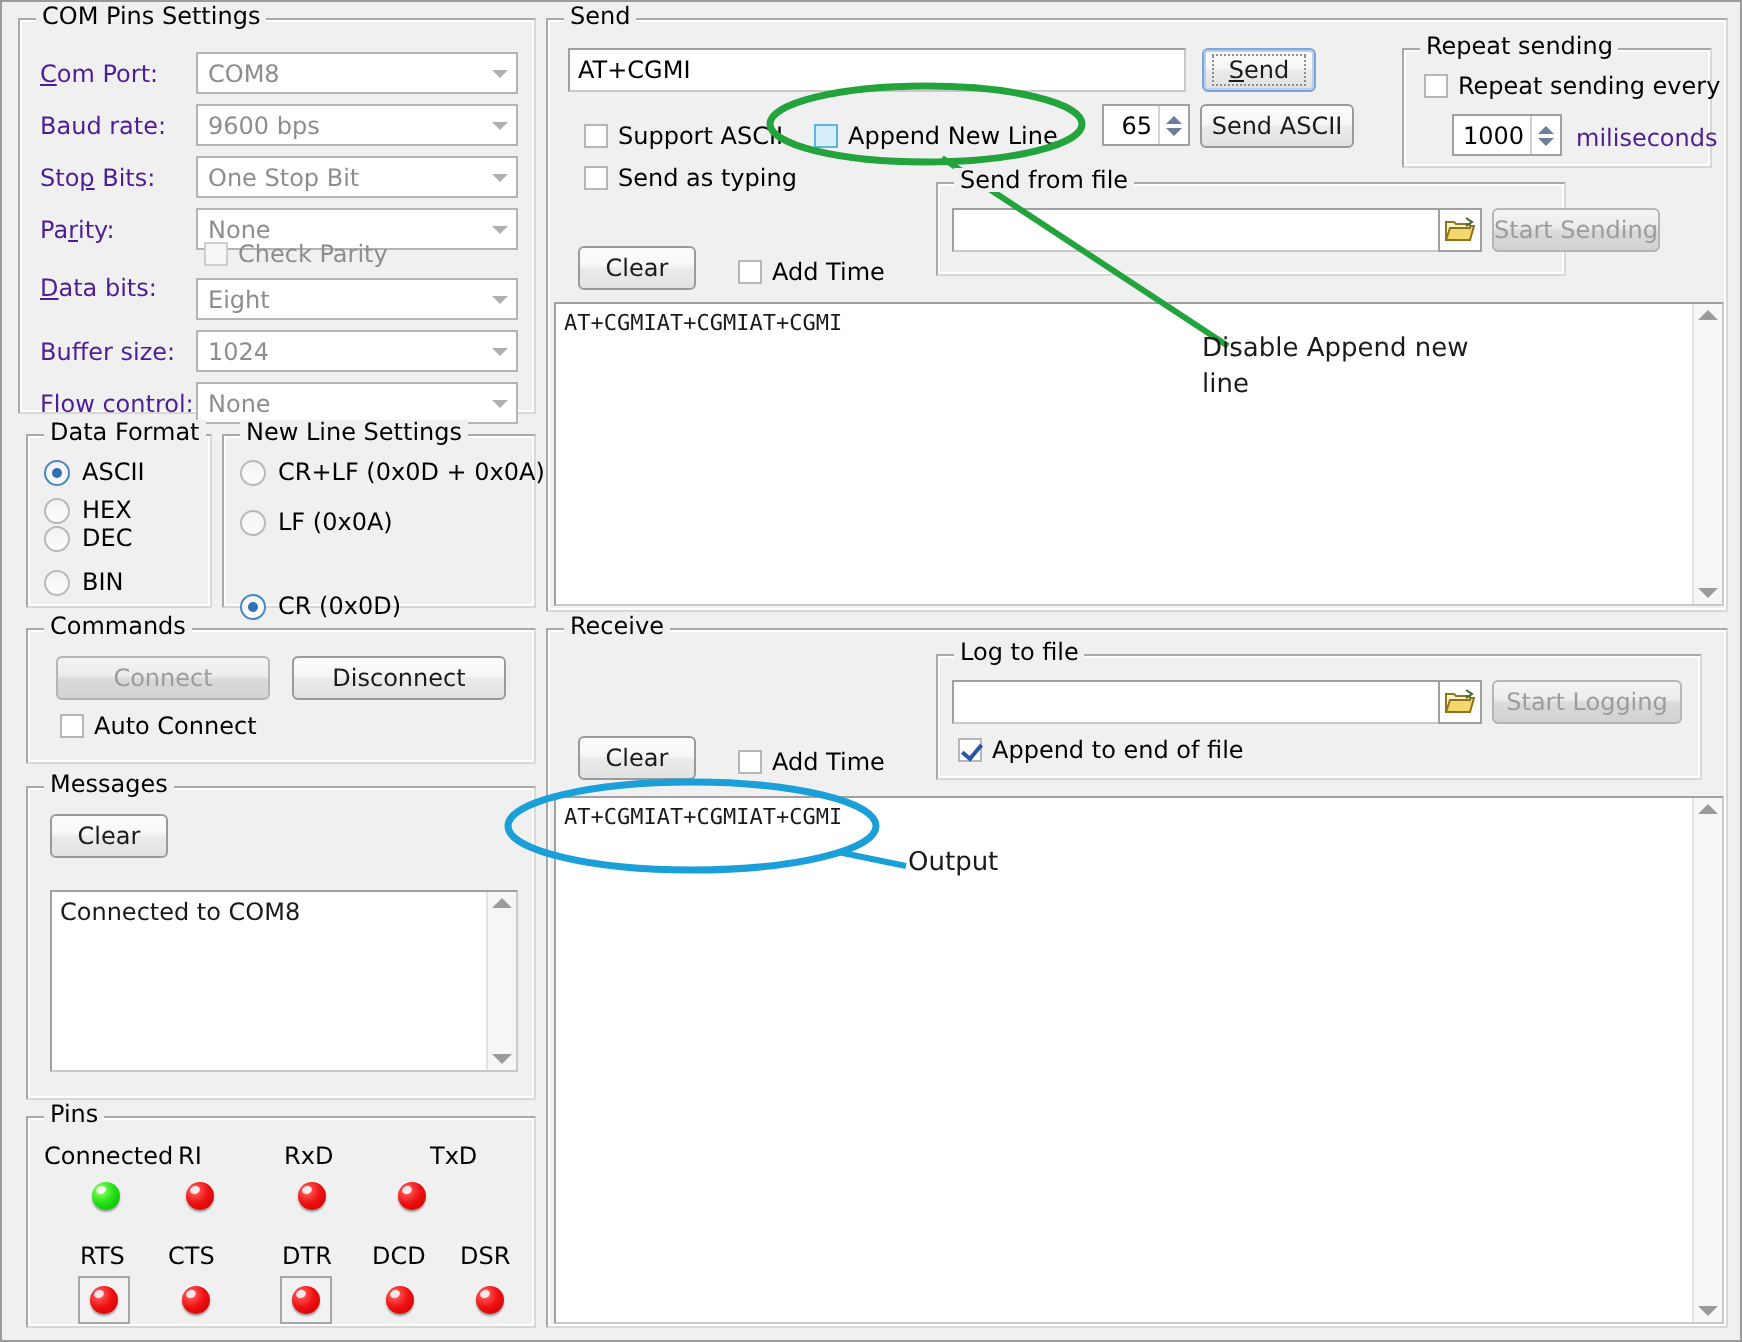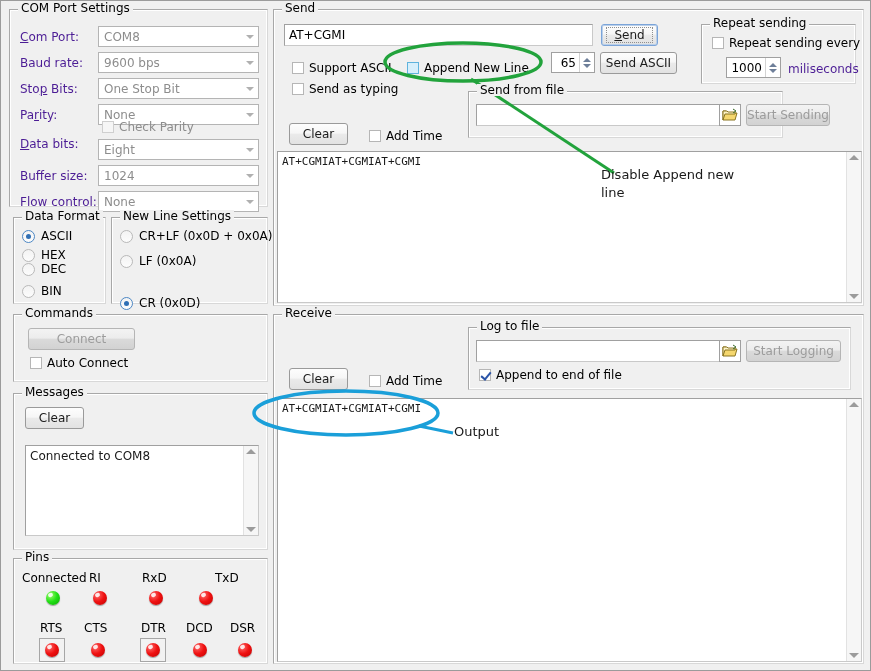--- a/index.html
+++ b/index.html
@@ -112,21 +112,21 @@
        border:1px solid #a0a0a0;display:flex;align-items:center;justify-content:center;}
   .anno{position:absolute;font-size:13px;color:#1a1a1a;line-height:18px;white-space:pre-line;}
   svg.ann{position:absolute;left:0;top:0;width:871px;height:671px;pointer-events:none;}
 </style>
 </head>
 <body>
 
 <div id="root">
 
   <div class="grp" style="left:8px;top:8px;width:259px;height:198px;">
-    <span class="cap">COM Port Settings</span>
+    <span class="cap">COM Pins Settings</span>
 
     <div class="lbl" style="left:10px;top:20px;"><u>C</u>om Port:</div>
     <div class="combo" style="left:88px;top:16px;width:161px;">
       <span class="val">COM8</span>
       <span class="arw">
           <i></i>
         </span>
     </div>
 
     <div class="lbl" style="left:10px;top:46px;">Baud rate:</div>
@@ -216,20 +216,23 @@
     <div class="rd on" style="left:8px;top:78px;">
       <span class="bx"></span>
       <span>CR (0x0D)</span>
     </div>
   </div>
 
   <div class="grp" style="left:12px;top:313px;width:255px;height:68px;">
     <span class="cap">Commands</span>
     <div class="btn dis" style="left:14px;top:13px;width:107px;height:22px;">
       <span>Connect</span>
+    </div>
+    <div class="btn" style="left:132px;top:13px;width:107px;height:22px;">
+      <span>Disconnect</span>
     </div>
     <div class="ck" style="left:16px;top:41px;">
       <span class="bx"></span>
       <span>Auto Connect</span>
     </div>
   </div>
 
   <div class="grp" style="left:12px;top:392px;width:255px;height:157px;">
     <span class="cap">Messages</span>
     <div class="btn" style="left:11px;top:13px;width:59px;height:22px;">

